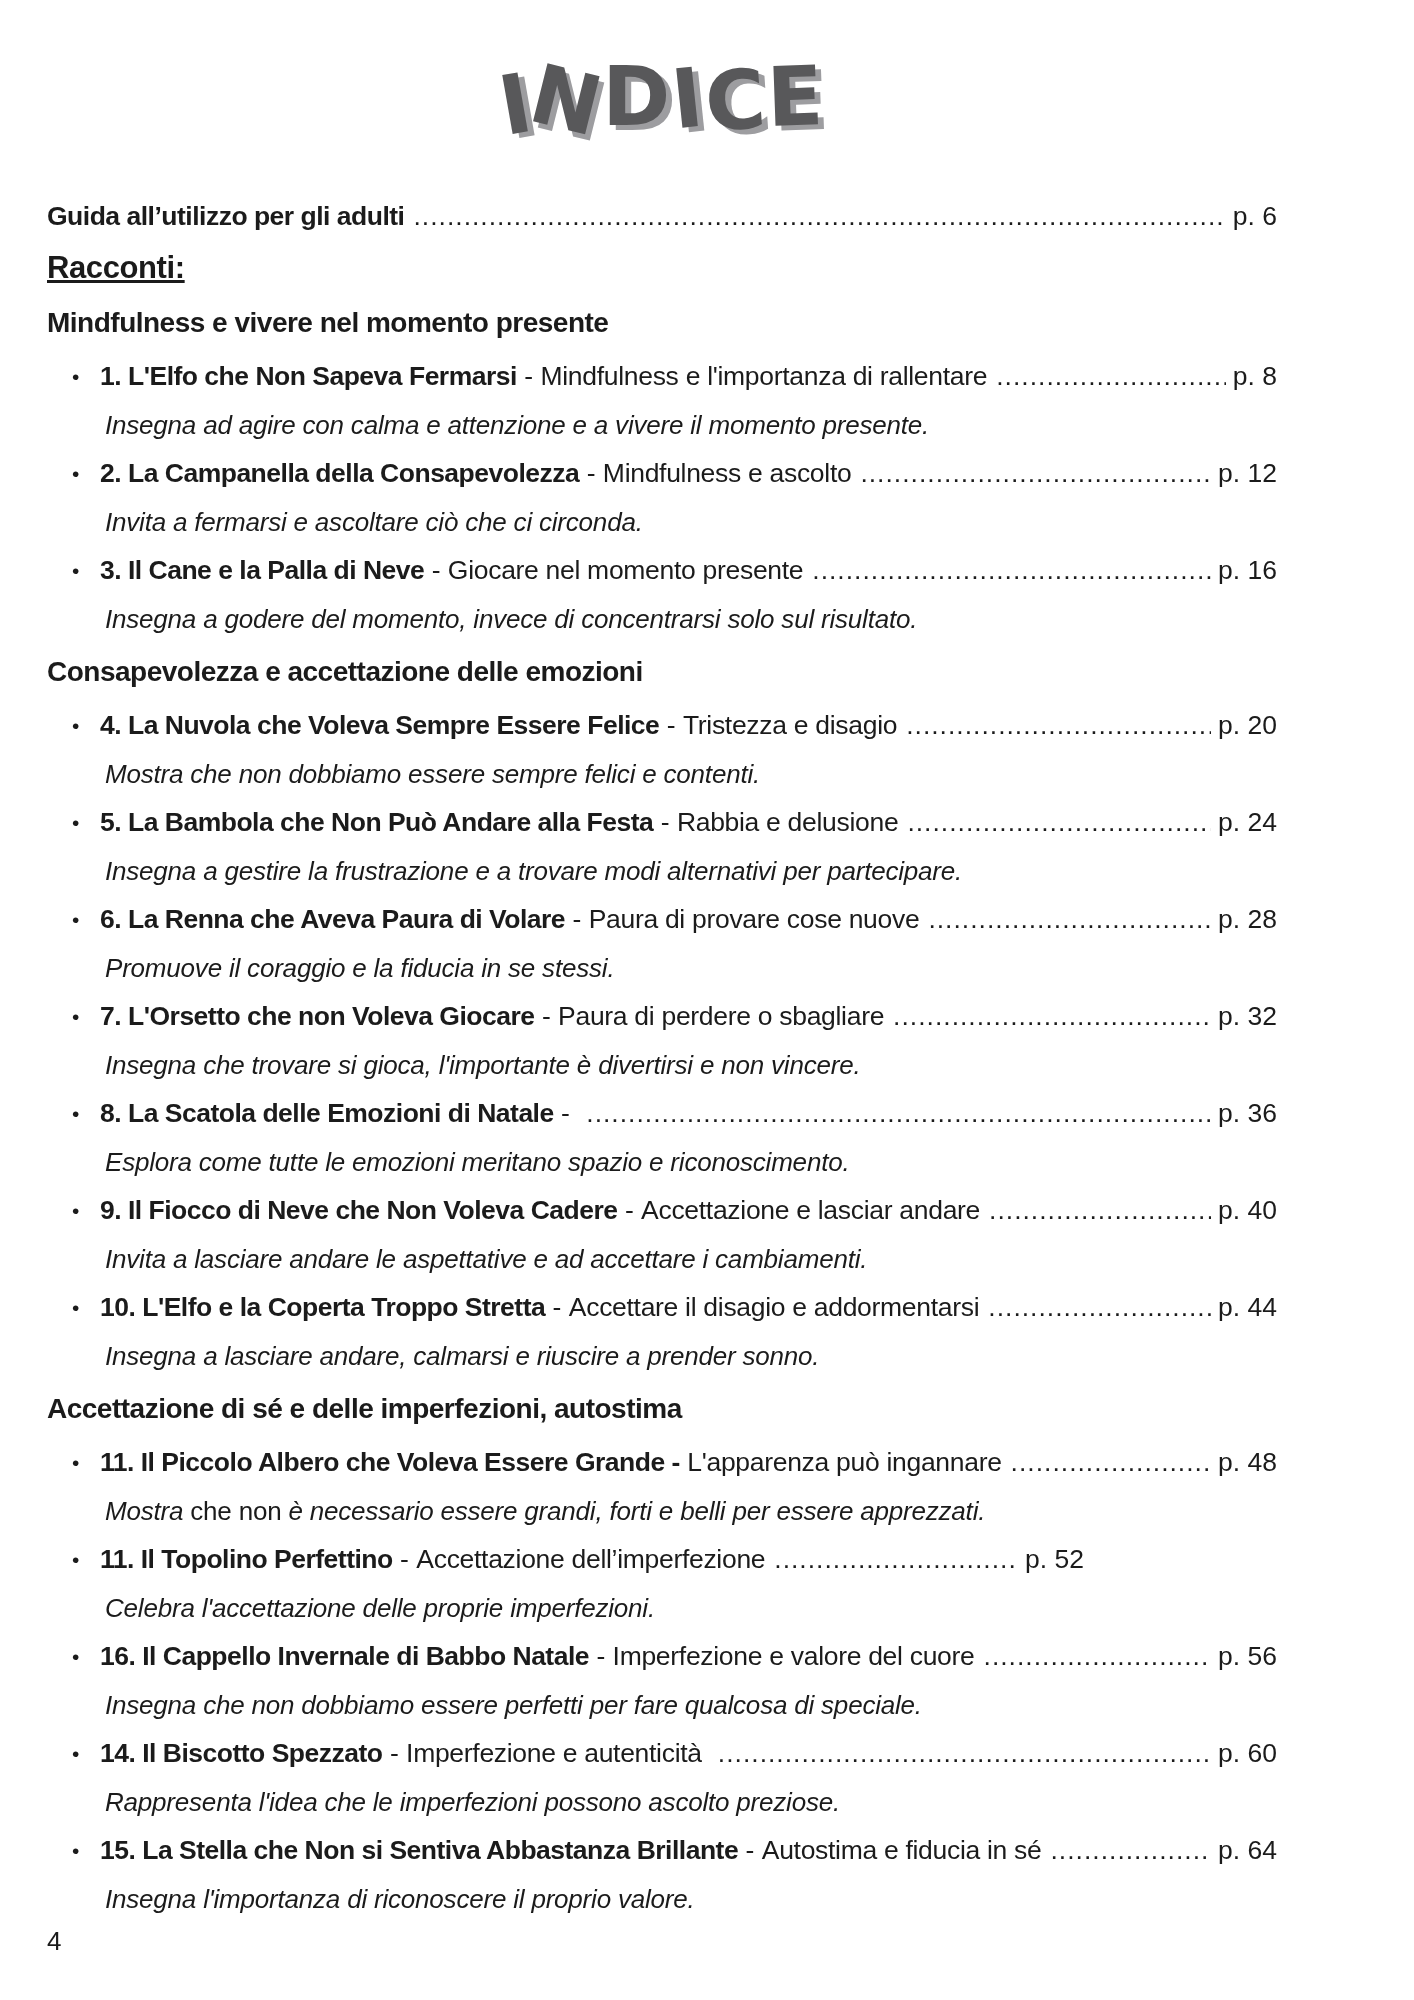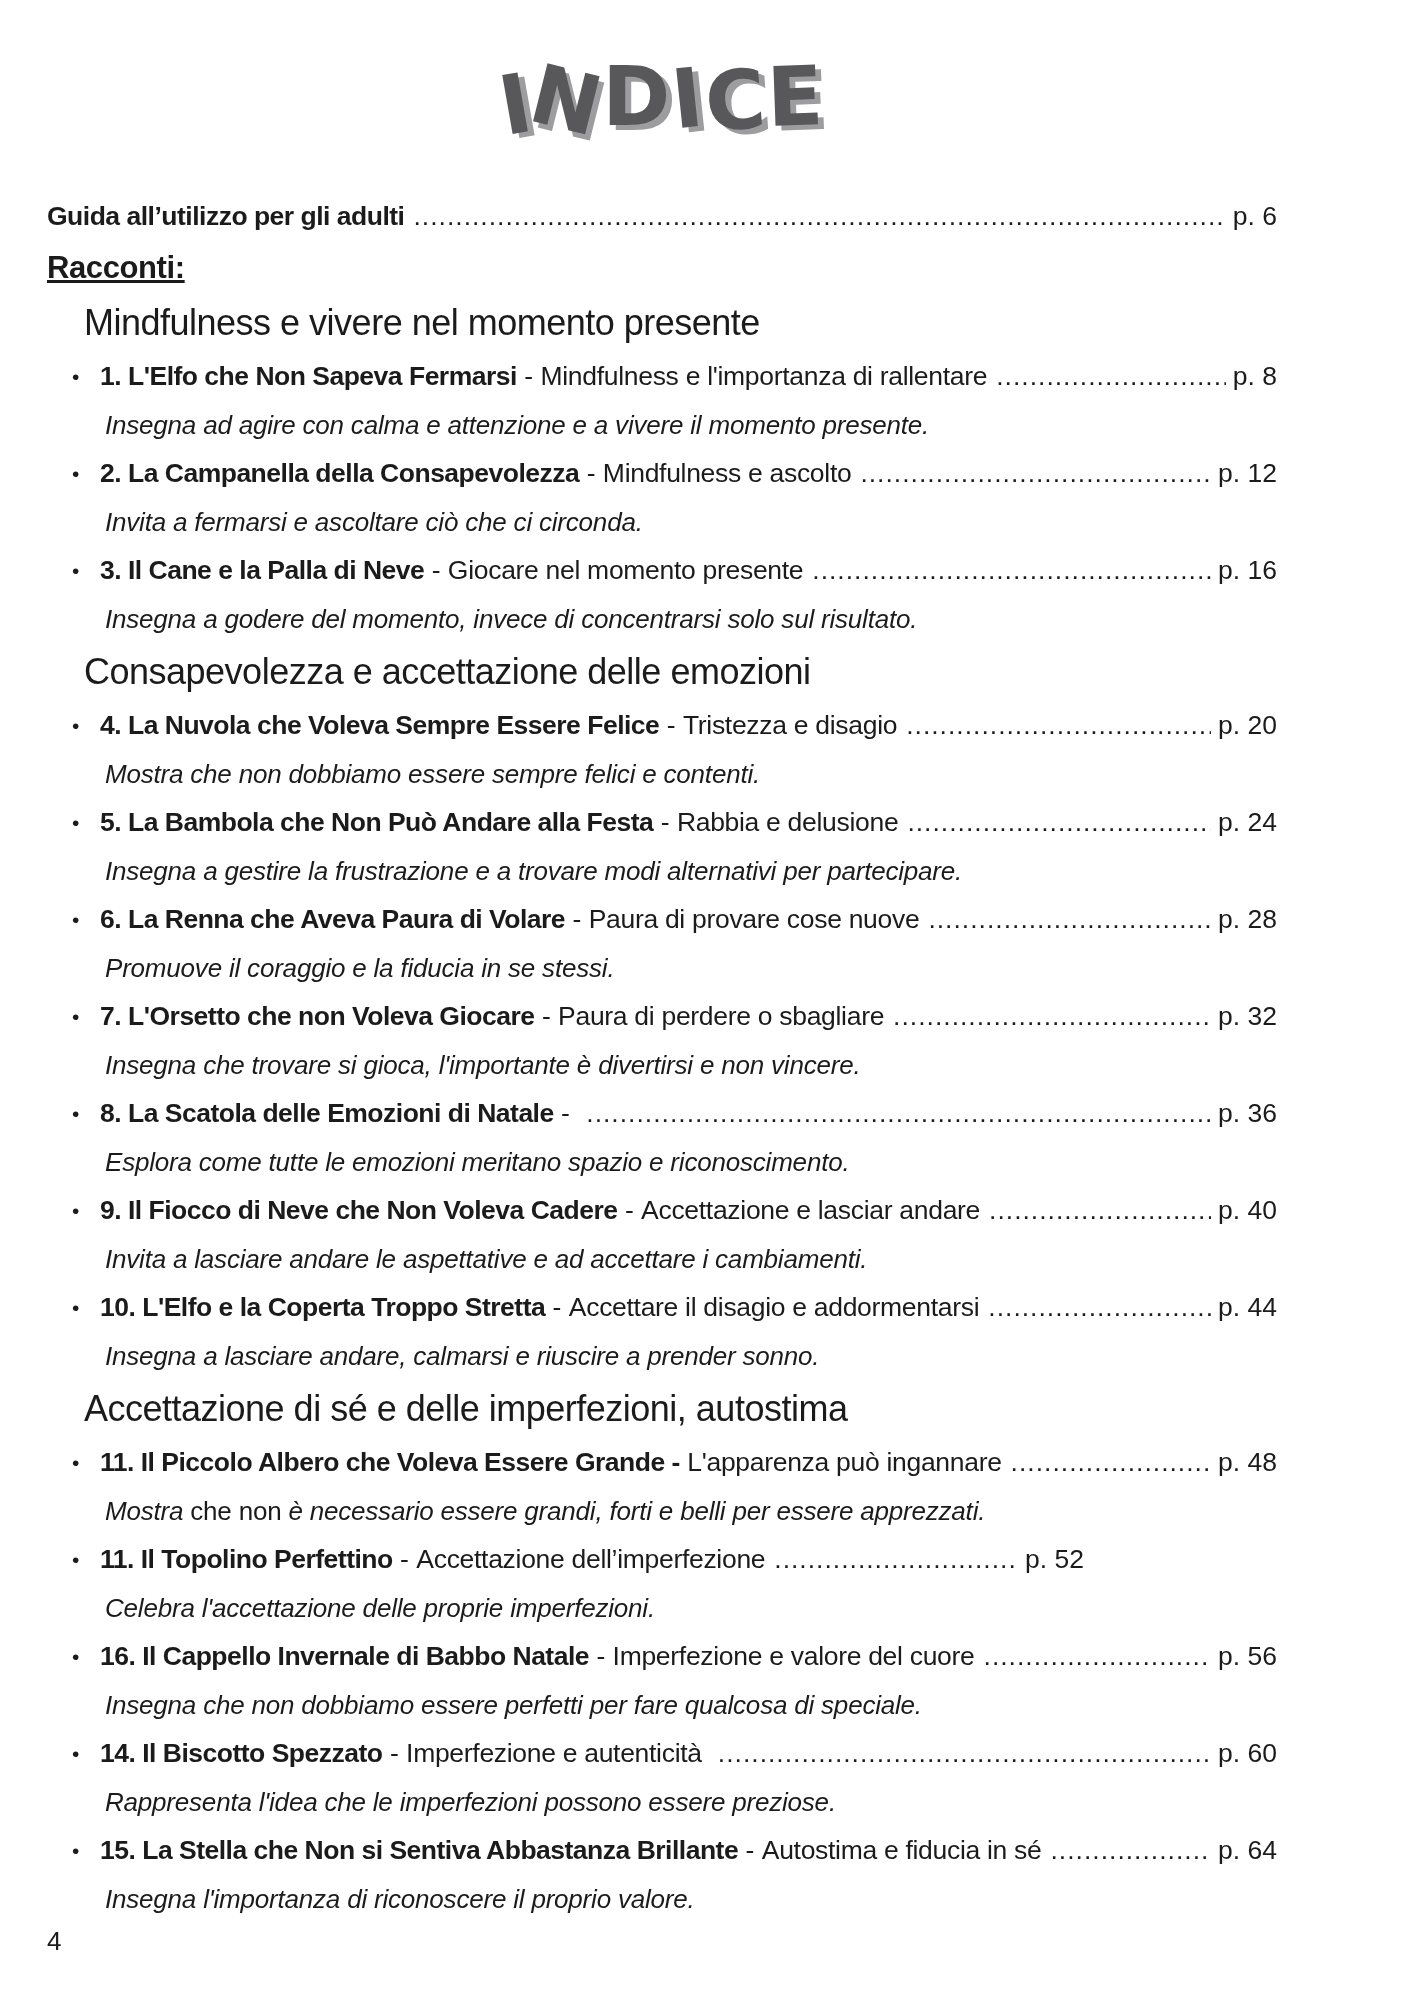--- a/index.html
+++ b/index.html
@@ -40,23 +40,22 @@
   .guide-label { font-weight:700; letter-spacing:-0.5px; white-space:pre; }
   .racconti {
     height:52px; line-height:52px;
     font-size:31px; font-weight:700;
     text-decoration:underline;
     letter-spacing:-0.4px;
   }
   
   .section-heading {
     height:58px; line-height:58px;
-    font-size:36px; font-weight:400;
+    font-size:28px; font-weight:700;
     letter-spacing:-0.5px;
-    margin-left:37px;
   }
   
   .toc-item { position:relative; }
   .toc-line {
     display:flex; height:49px; line-height:49px;
     font-size:26.5px;
     padding-left:53px;
     position:relative;
   }
   .toc-line.short { margin-right:193px; }
@@ -255,21 +254,21 @@
       </div>
       <div class="toc-item">
         <div class="toc-line">
           <span class="bullet">•</span>
           <span class="t-title">14. Il Biscotto Spezzato</span>
           <span class="t-sep"> - </span>
           <span class="t-sub">Imperfezione e autenticità </span>
           <span class="dots">................................................................................................................................................................</span>
           <span class="t-page">p. 60</span>
         </div>
-        <div class="toc-desc">Rappresenta l'idea che le imperfezioni possono essere preziose.</div>
+        <div class="toc-desc">Rappresenta l'idea che le imperfezioni possono ascolto preziose.</div>
       </div>
       <div class="toc-item">
         <div class="toc-line">
           <span class="bullet">•</span>
           <span class="t-title">15. La Stella che Non si Sentiva Abbastanza Brillante</span>
           <span class="t-sep"> - </span>
           <span class="t-sub">Autostima e fiducia in sé</span>
           <span class="dots">................................................................................................................................................................</span>
           <span class="t-page">p. 64</span>
         </div>

